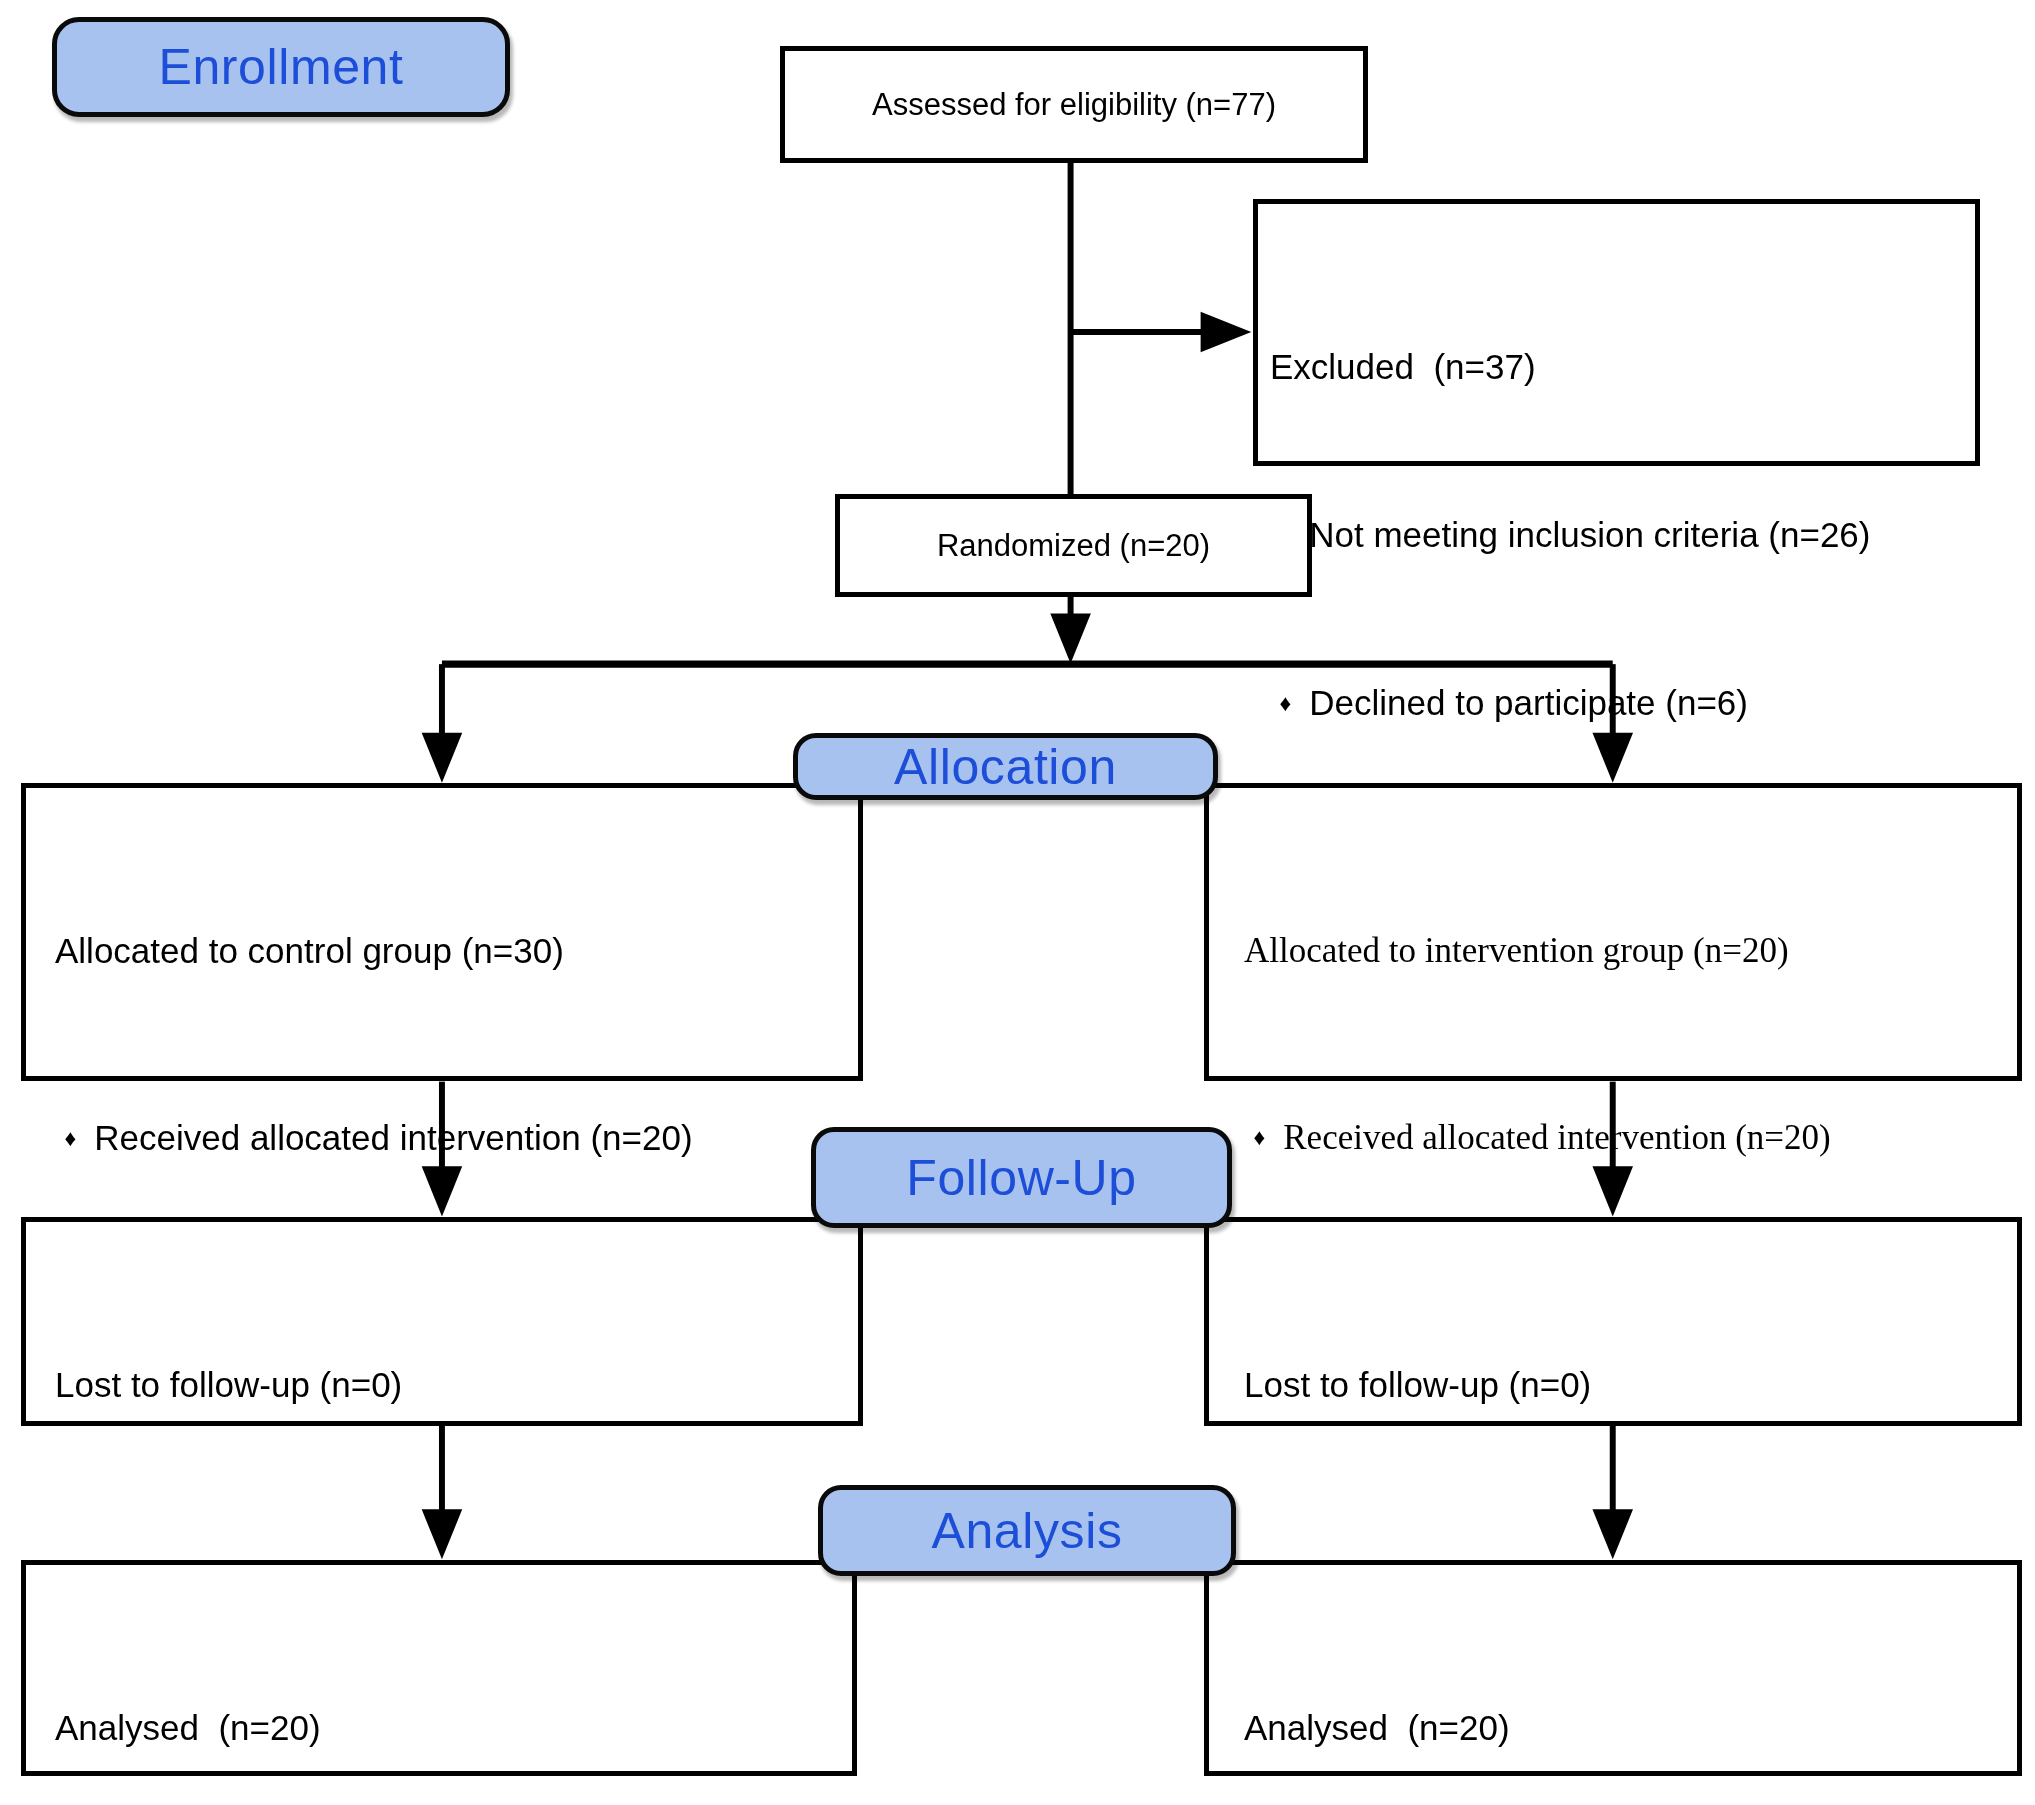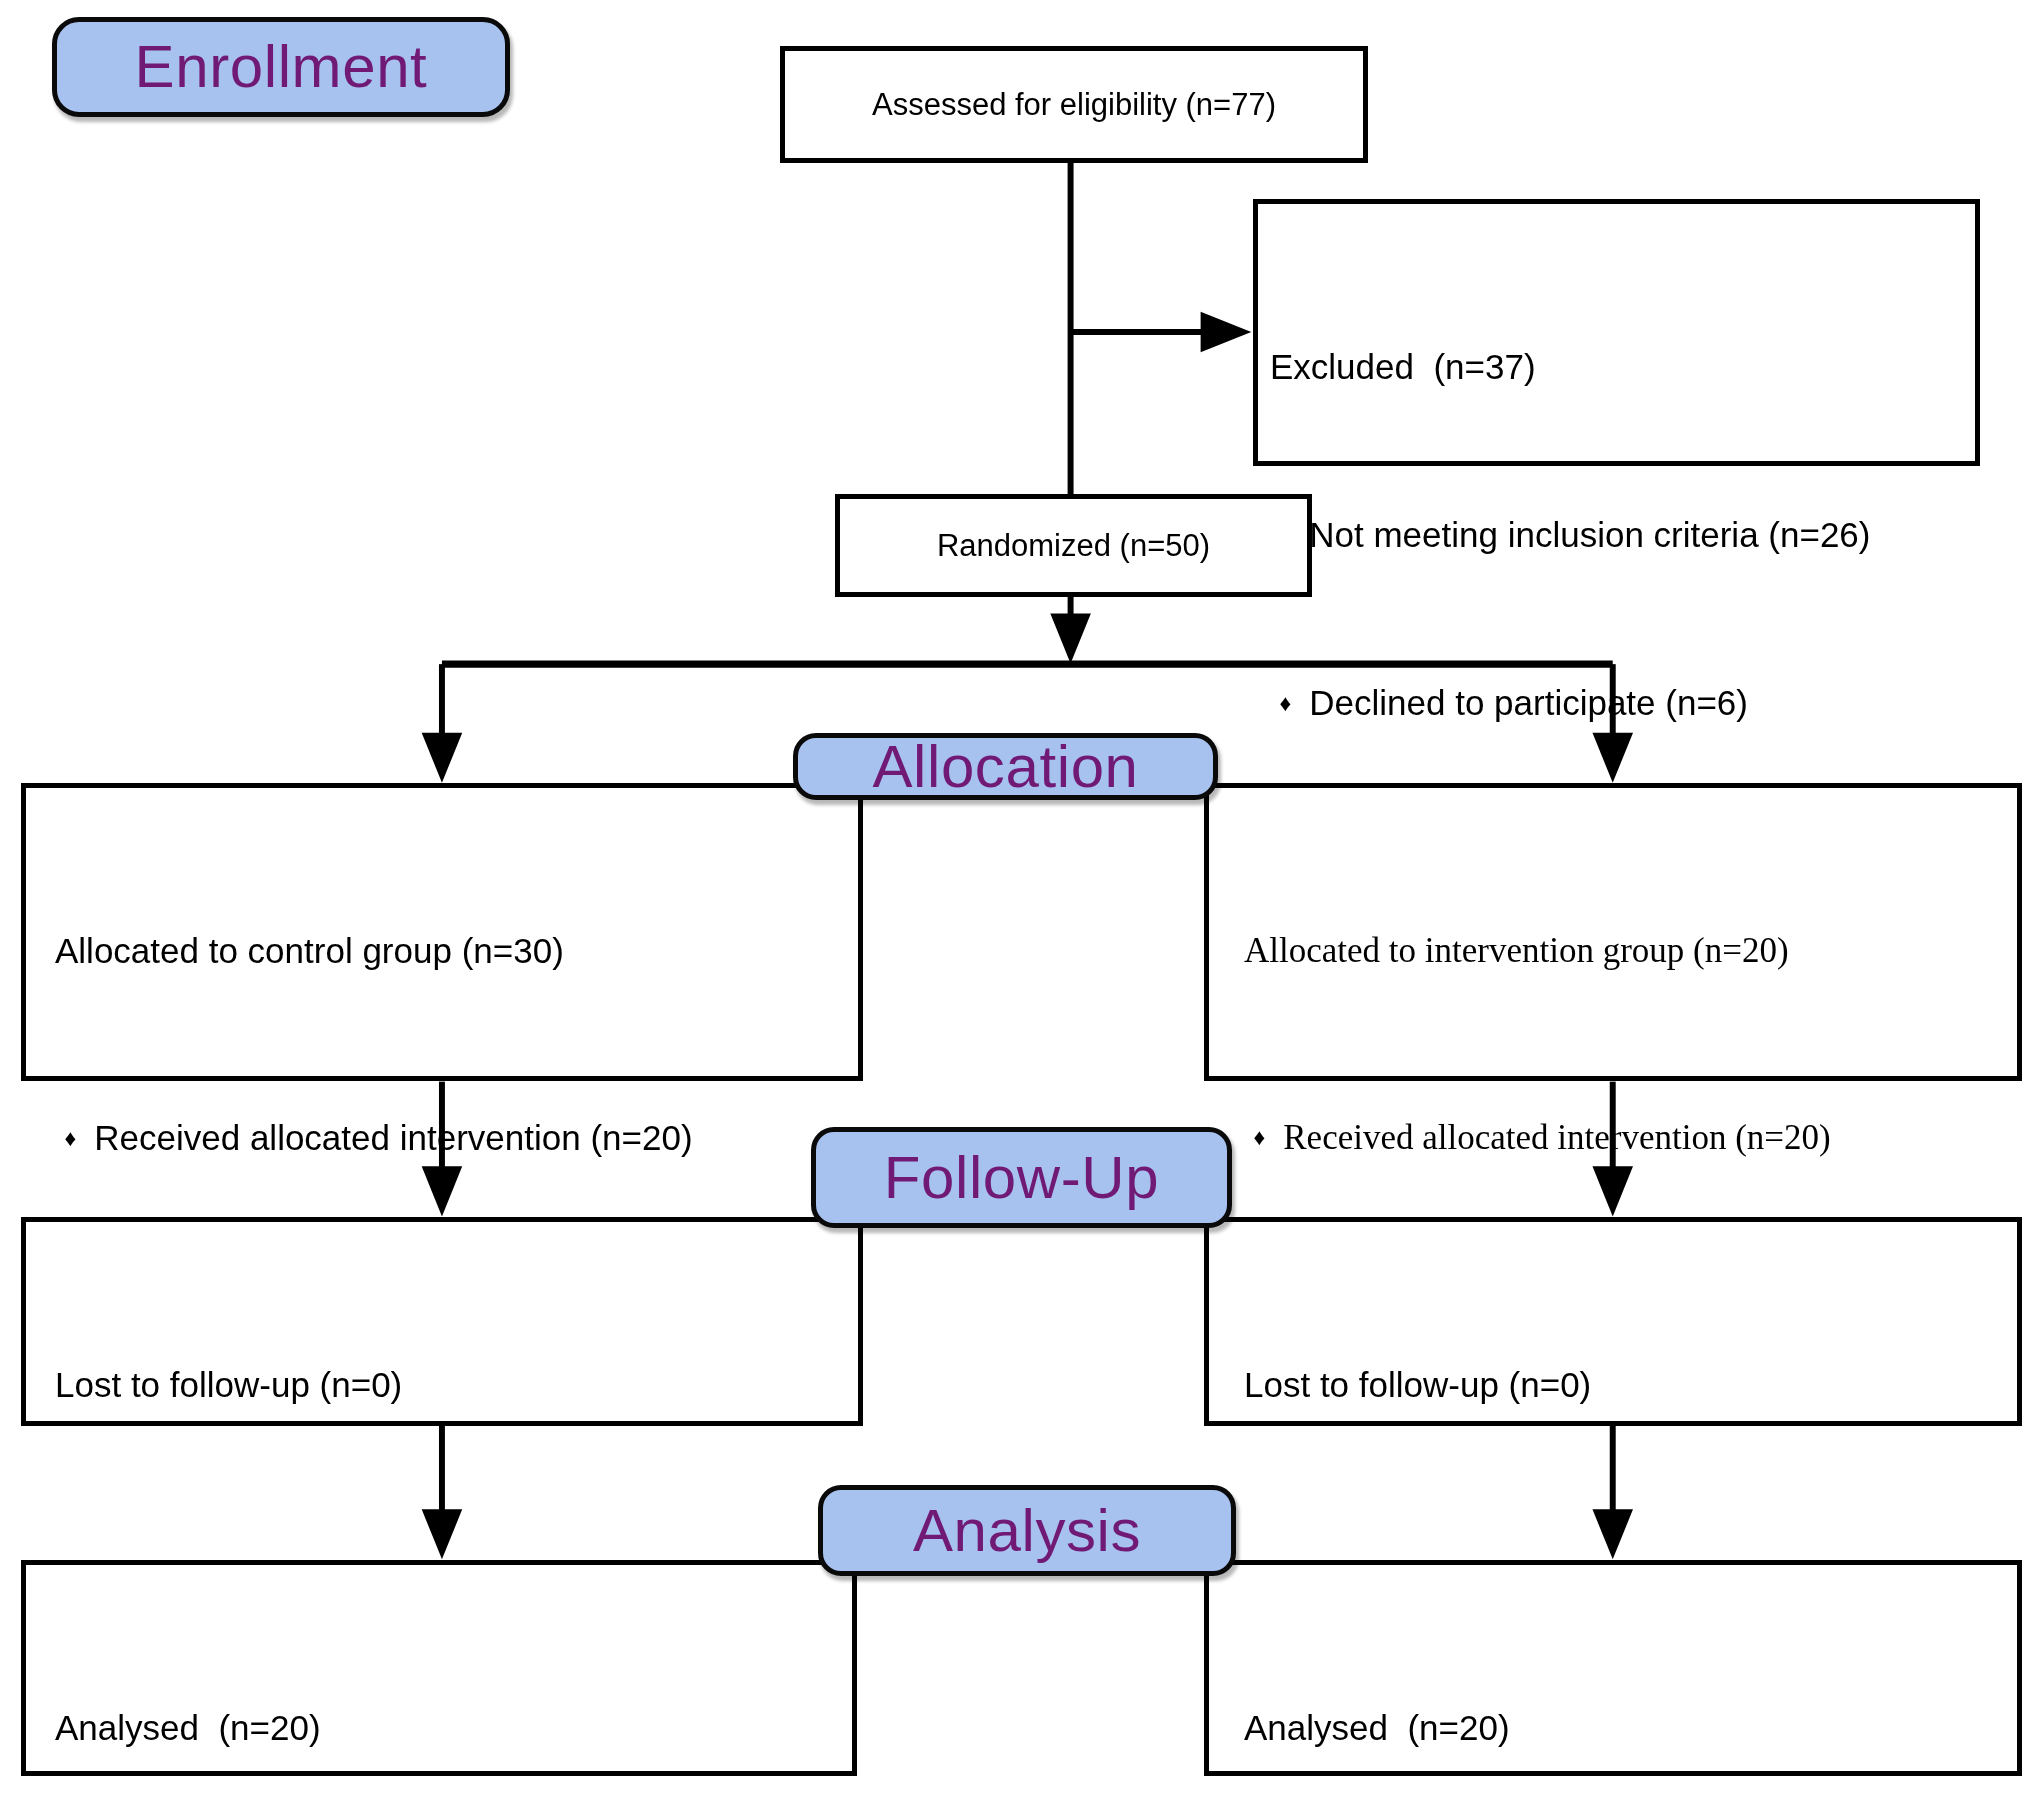--- a/index.html
+++ b/index.html
@@ -57,22 +57,22 @@
   .plain-line + .plain-line { margin-top: 31px; }
   .band {
     position: absolute;
     background: #a8c2f0;
     border: 5.4px solid #0a0a0a;
     border-radius: 23px;
     box-sizing: border-box;
     display: flex;
     align-items: center;
     justify-content: center;
-    color: #701a75;
-    font-size: 60px;
+    color: #1d4ed8;
+    font-size: 50px;
     letter-spacing: 0.6px;
     box-shadow: 2.4px 4.2px 3.6px rgba(0,0,0,0.28);
   }
 </style>
 </head>
 <body>
 
 <div class="canvas">
 
   <svg class="connectors" viewBox="0 0 3412 3027">
@@ -111,21 +111,21 @@
   </div>
 
   <div class="box padded" style="left:1253px; top:199px; width:727px; height:267px;padding-left:12px;">
     <div class="title-line">Excluded  (n=37)</div>
     <div class="bullet-line"><span class="diamond">♦</span><span>Not meeting inclusion criteria (n=26)</span></div>
     <div class="bullet-line"><span class="diamond">♦</span><span>Declined to participate (n=6)</span></div>
     <div class="bullet-line"><span class="diamond">♦</span><span>Other reasons (n=5)</span></div>
   </div>
 
   <div class="box centered" style="left:835px; top:494px; width:477px; height:103px;">
-    <span>Randomized (n=50)</span>
+    <span>Randomized (n=20)</span>
   </div>
 
   <div class="box padded" style="left:21px; top:783px; width:842px; height:298px;">
     <div class="title-line">Allocated to control group (n=30)</div>
     <div class="bullet-line spaced"><span class="diamond">♦</span><span>Received allocated intervention (n=20)</span></div>
     <div class="bullet-line spaced"><span class="diamond">♦</span><span>Did not receive allocated intervention  (n=0)</span></div>
   </div>
 
   <div class="box padded" style="left:1204px; top:783px; width:818px; height:298px; padding-left:35px;font-family:Liberation Serif, serif;">
     <div class="title-line">Allocated to intervention group (n=20)</div>

